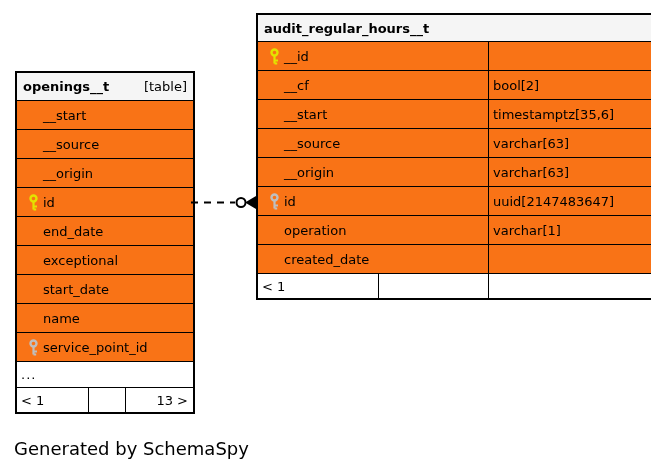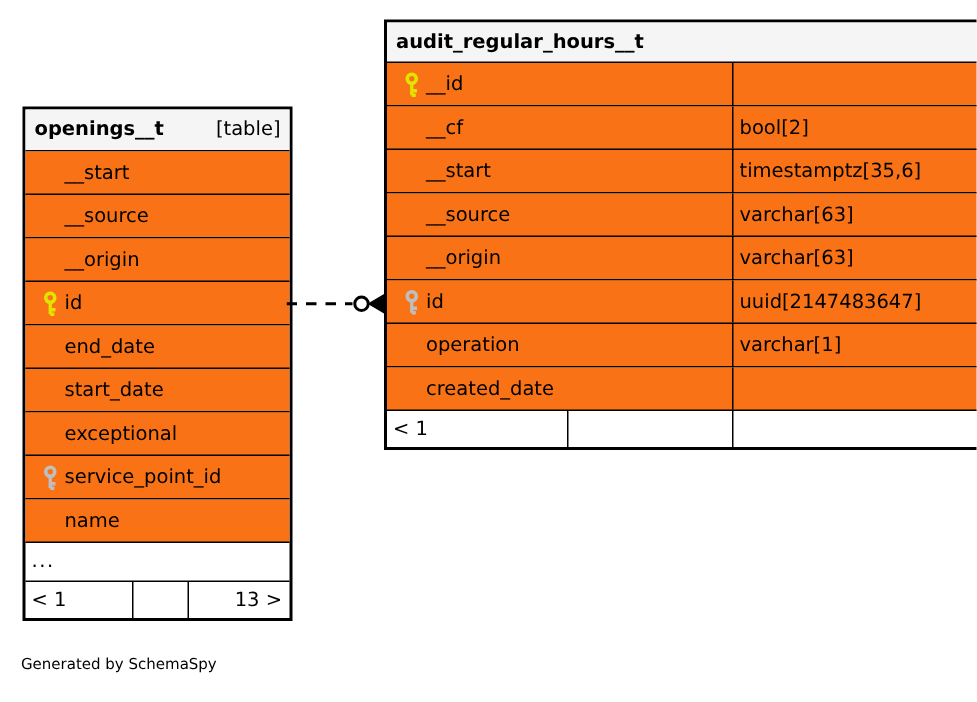--- a/index.html
+++ b/index.html
@@ -57,21 +57,21 @@
   .t0 .fcell-mid { width: 37px; }
   .t1 .fcell-left { width: 121px; }
   .t1 .fcell-mid { width: 110px; }
 
   .connector { position: absolute; left: 191px; top: 194px; }
 
   .credit {
     position: absolute;
     left: 14px;
     top: 438px;
-    font-size: 10px;
+    font-size: 18px;
     color: #000;
   }
 </style>
 </head>
 <body>
 
 <div class="table-box t0">
   <div class="t-header">
     <span class="t-name">openings__t</span>
     <span class="t-badge">[table]</span>
@@ -108,44 +108,44 @@
       </div>
       <div class="trow">
         <div class="cell name-cell">
           <span class="key-slot"></span>
           <span>end_date</span>
         </div>
       </div>
       <div class="trow">
         <div class="cell name-cell">
           <span class="key-slot"></span>
+          <span>exceptional</span>
+        </div>
+      </div>
+      <div class="trow">
+        <div class="cell name-cell">
+          <span class="key-slot"></span>
           <span>start_date</span>
         </div>
       </div>
       <div class="trow">
         <div class="cell name-cell">
           <span class="key-slot"></span>
-          <span>exceptional</span>
+          <span>name</span>
         </div>
       </div>
       <div class="trow">
         <div class="cell name-cell">
           <span class="key-slot">
             <svg width="11" height="17" viewBox="0 0 11 17">
               <circle cx="5.5" cy="4.5" r="3" fill="none" stroke="#bfbfbf" stroke-width="2.4"></circle>
               <path d="M5.5 7.5 L5.5 15.5 M5.5 12.5 L9 12.5 M5.5 15.5 L8.2 15.5" fill="none" stroke="#bfbfbf" stroke-width="2.2"></path>
             </svg>
           </span>
           <span>service_point_id</span>
-        </div>
-      </div>
-      <div class="trow">
-        <div class="cell name-cell">
-          <span class="key-slot"></span>
-          <span>name</span>
         </div>
       </div>
     </div>
   <div class="dots-row">...</div>
   <div class="t-footer">
     <div class="fcell fcell-left">&lt; 1</div>
     <div class="fcell fcell-mid"></div>
     <div class="fcell fcell-right">13 &gt;</div>
   </div>
 </div>

